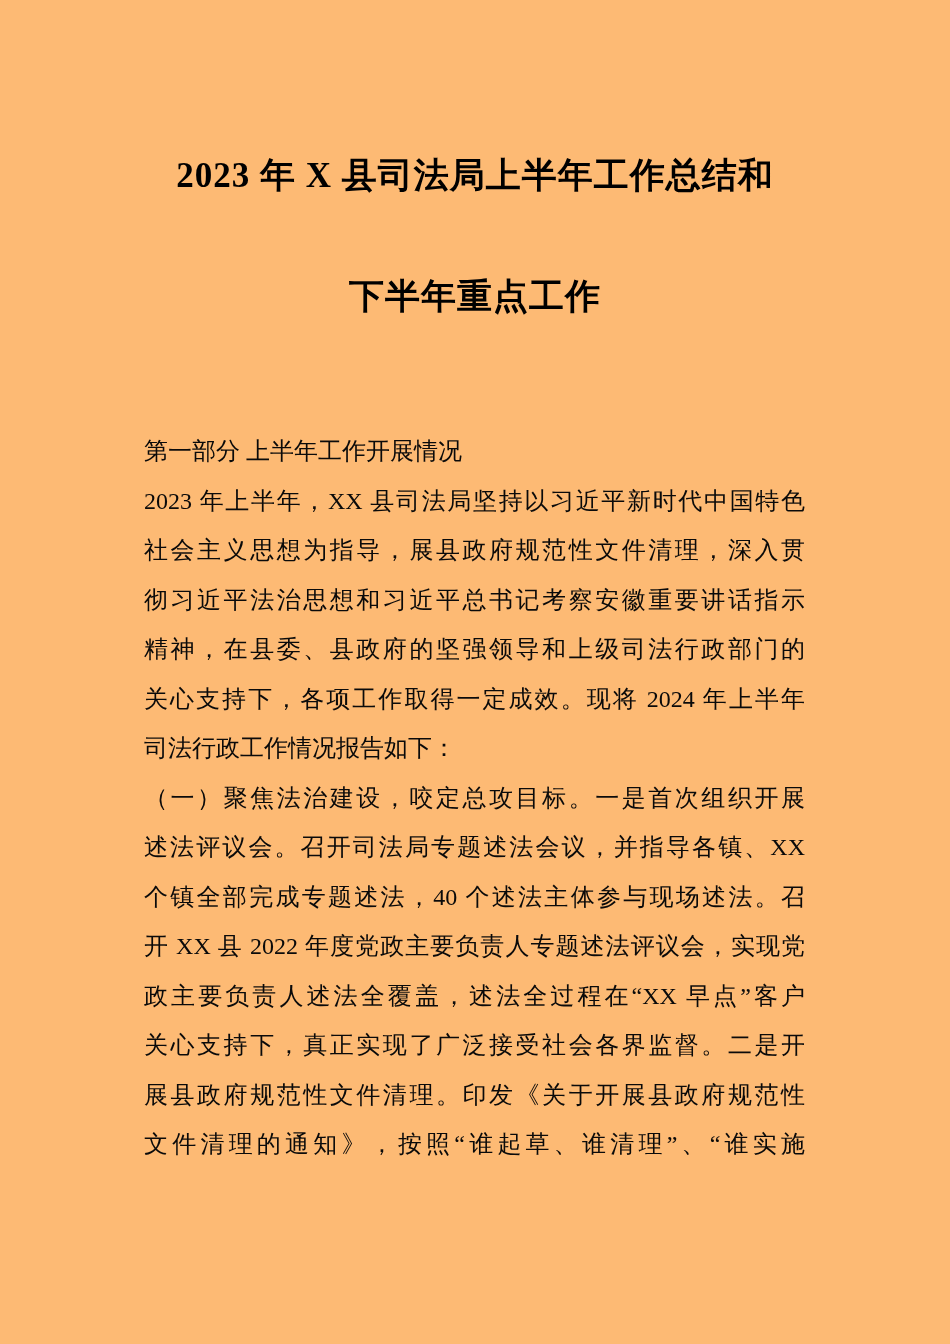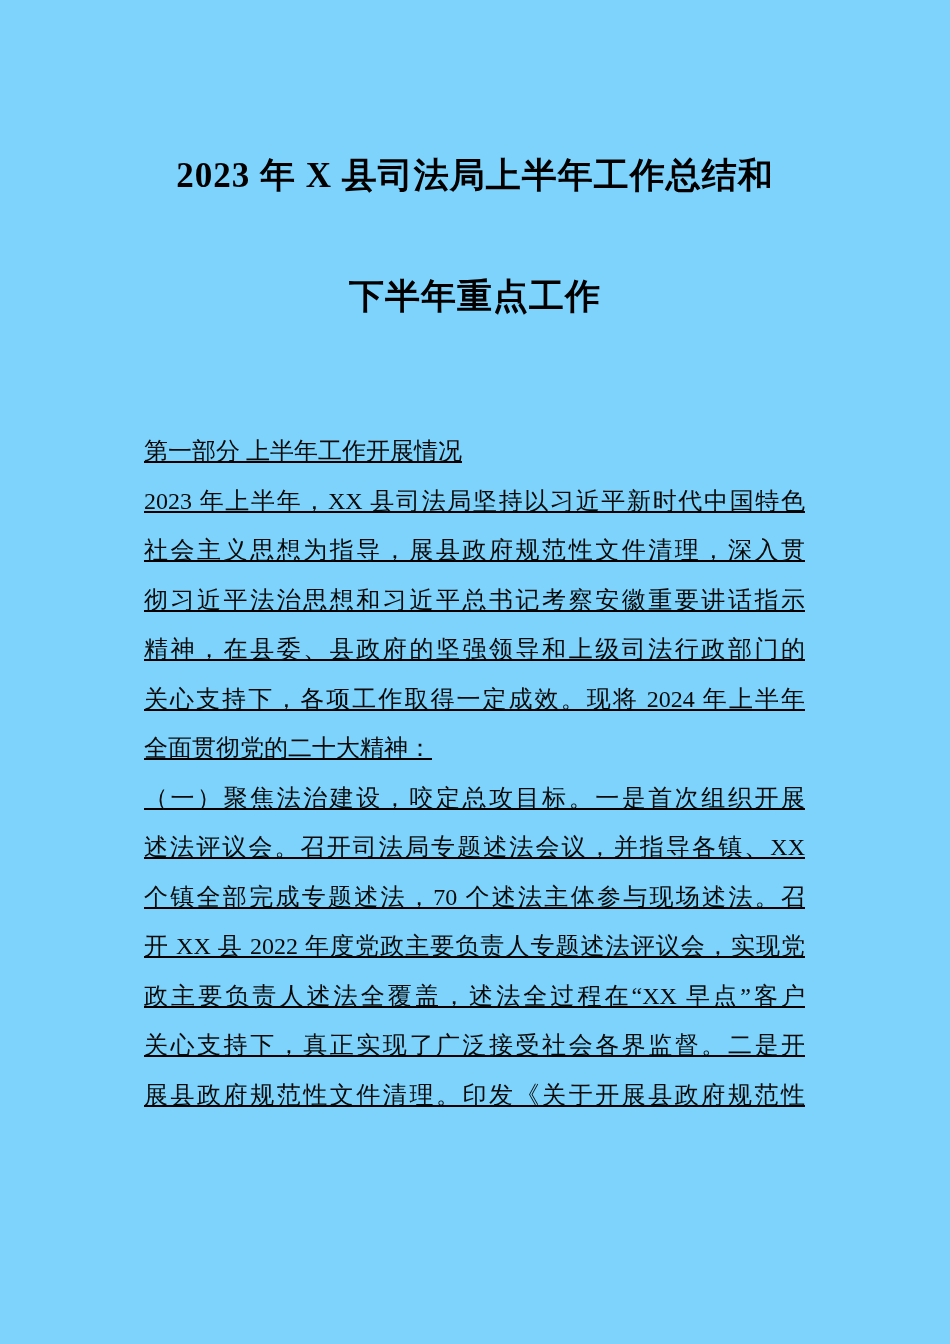--- a/index.html
+++ b/index.html
@@ -4,21 +4,21 @@
 <style>
   html, body {
     margin: 0;
     padding: 0;
     background: #ffffff;
   }
   .page {
     position: relative;
     width: 950px;
     height: 1344px;
-    background: #7dd3fc;
+    background: #fdba74;
     overflow: hidden;
     font-family: "Liberation Serif", serif;
     color: #000000;
   }
   .doc-title {
     position: absolute;
     left: 0;
     width: 100%;
     text-align: center;
     font-weight: 700;
@@ -28,21 +28,20 @@
     color: #000000;
     white-space: nowrap;
   }
   .doc-title.line-1 { top: 155px; }
   .doc-title.line-2 { top: 276px; }
   .doc-body {
     position: absolute;
     top: 427px;
     left: 144px;
     width: 661px;
-    text-decoration: underline;
   }
   .text-line {
     font-size: 24px;
     line-height: 49.5px;
     height: 49.5px;
     overflow: hidden;
     color: #0a0a0a;
     text-align: justify;
     text-align-last: justify;
     text-justify: inter-character;
@@ -62,23 +61,24 @@
 
   <div class="doc-title line-2">下半年重点工作</div>
 
   <div class="doc-body">
     <div class="text-line short">第一部分 上半年工作开展情况</div>
     <div class="text-line">2023 年上半年，XX 县司法局坚持以习近平新时代中国特色</div>
     <div class="text-line">社会主义思想为指导，展县政府规范性文件清理，深入贯</div>
     <div class="text-line">彻习近平法治思想和习近平总书记考察安徽重要讲话指示</div>
     <div class="text-line">精神，在县委、县政府的坚强领导和上级司法行政部门的</div>
     <div class="text-line">关心支持下，各项工作取得一定成效。现将 2024 年上半年</div>
-    <div class="text-line short">全面贯彻党的二十大精神：</div>
+    <div class="text-line short">司法行政工作情况报告如下：</div>
     <div class="text-line">（一）聚焦法治建设，咬定总攻目标。一是首次组织开展</div>
     <div class="text-line">述法评议会。召开司法局专题述法会议，并指导各镇、XX</div>
-    <div class="text-line">个镇全部完成专题述法，70 个述法主体参与现场述法。召</div>
+    <div class="text-line">个镇全部完成专题述法，40 个述法主体参与现场述法。召</div>
     <div class="text-line">开 XX 县 2022 年度党政主要负责人专题述法评议会，实现党</div>
     <div class="text-line">政主要负责人述法全覆盖，述法全过程在“XX 早点”客户</div>
     <div class="text-line">关心支持下，真正实现了广泛接受社会各界监督。二是开</div>
     <div class="text-line">展县政府规范性文件清理。印发《关于开展县政府规范性</div>
+    <div class="text-line">文件清理的通知》，按照“谁起草、谁清理”、“谁实施</div>
   </div>
 
 </div>
 
 </body></html>

